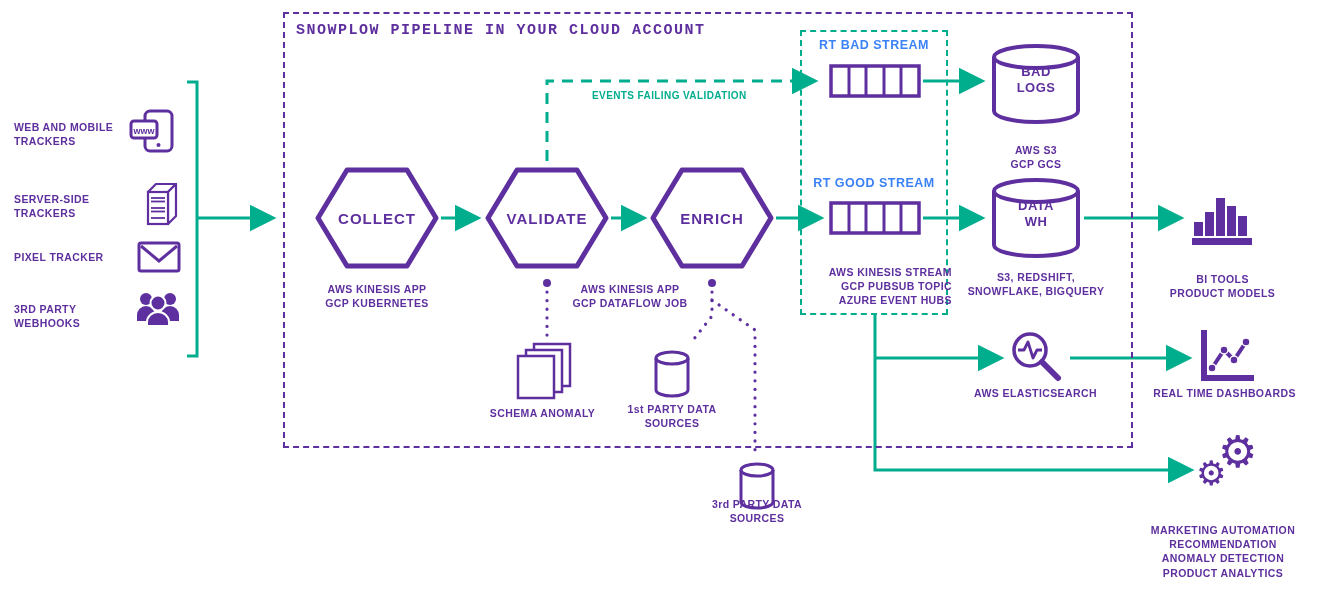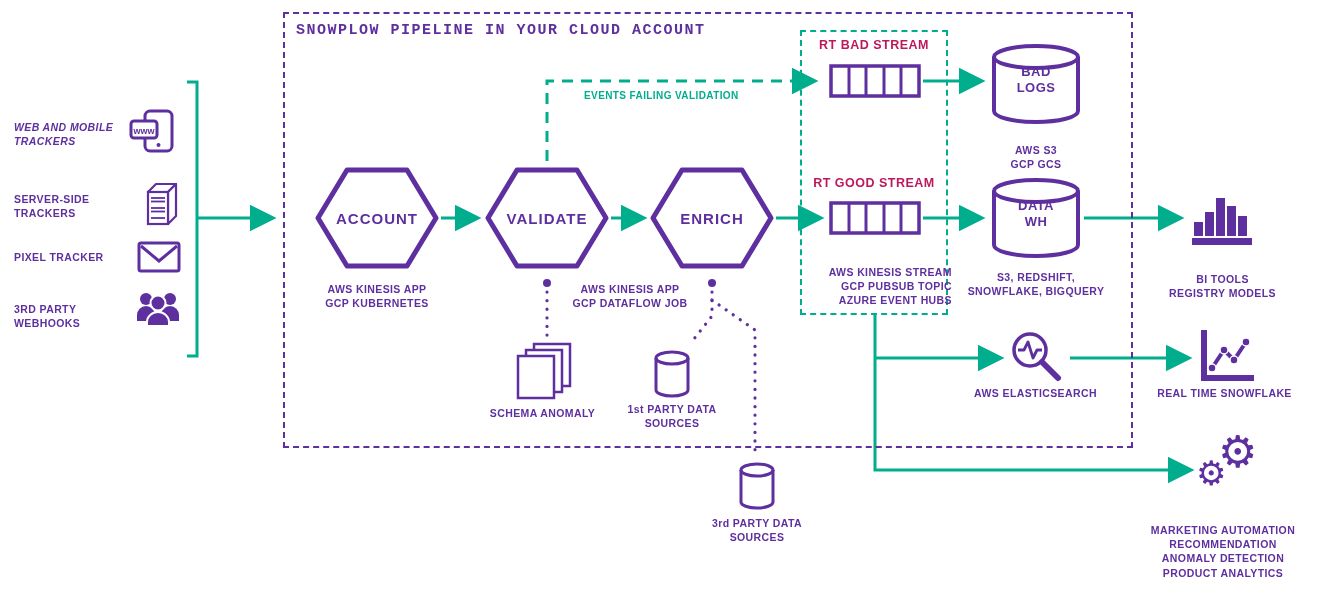--- a/index.html
+++ b/index.html
@@ -11,42 +11,42 @@
   .lbl {
     position:absolute;
     font-weight:bold;
     font-size:10.5px;
     letter-spacing:.4px;
     color:#5E2F9E;
     white-space:pre-line;
     line-height:1.35;
   }
   .ctr { text-align:center; }
-  .teal-txt { color:#00AE8E; }
+  .teal-txt { color:#00AE8E;margin-left:8px; }
 
   .main-box {
     position:absolute; left:283px; top:12px; width:850px; height:436px;
     border:2px dashed #5E2F9E;
   }
   .stream-box {
     position:absolute; left:800px; top:30px; width:148px; height:285px;
     border:2px dashed #00AE8E;
   }
   .diagram-title {
     position:absolute; left:296px; top:22px;
     font-size:15px; font-weight:bold; letter-spacing:1.5px; color:#5E2F9E;font-family:Liberation Mono, monospace;
   }
   .hex { position:absolute; width:124px; height:104px; }
   .hex-label {
     position:absolute; inset:0; display:flex; align-items:center; justify-content:center;
     font-size:15px; font-weight:bold; letter-spacing:1px; color:#5E2F9E;
   }
   .stream-title {
     position:absolute; width:148px; text-align:center;
-    font-size:12.5px; font-weight:bold; letter-spacing:.5px; color:#be185d;
+    font-size:12.5px; font-weight:bold; letter-spacing:.5px; color:#3b82f6;
   }
   .cyl-label {
     position:absolute; text-align:center; font-weight:bold; color:#5E2F9E;
     font-size:13px; line-height:1.2; white-space:pre-line; letter-spacing:.4px;
   }
   .gear-wrap { position:absolute; width:66px; height:68px; color:#5E2F9E; }
   .gear-big  { position:absolute; left:20px; top:-8px; font-size:44px; line-height:1; }
   .gear-small{ position:absolute; left:-2px; top:18px; font-size:34px; line-height:1; }
 </style>
 </head>
@@ -85,21 +85,21 @@
       <circle cx="712" cy="283" r="4" fill="#5E2F9E"></circle>
       <path d="M712,292 V316 L690,344" fill="none" stroke="#5E2F9E" stroke-width="3.2" stroke-dasharray="0.1 8.5" stroke-linecap="round"></path>
       <path d="M712,300 L755,330 V458" fill="none" stroke="#5E2F9E" stroke-width="3.2" stroke-dasharray="0.1 8.5" stroke-linecap="round"></path>
     </svg>
   </div>
 
   <div class="main-box"></div>
   <div class="stream-box"></div>
   <div class="diagram-title">SNOWPLOW PIPELINE IN YOUR CLOUD ACCOUNT</div>
 
-  <div class="lbl" style="left:14px; top:120px;font-style:italic;">WEB AND MOBILE
+  <div class="lbl" style="left:14px; top:120px;">WEB AND MOBILE
 TRACKERS</div>
   <div class="lbl" style="left:14px; top:192px;">SERVER-SIDE
 TRACKERS</div>
   <div class="lbl" style="left:14px; top:250px;">PIXEL TRACKER</div>
   <div class="lbl" style="left:14px; top:302px;">3RD PARTY
 WEBHOOKS</div>
 
   <div class="abs" style="left:128px; top:108px;text-decoration:underline;">
     <svg width="48" height="50" viewBox="0 0 48 50">
       <rect x="17" y="3" width="27" height="40" rx="5" fill="#fff" stroke="#5E2F9E" stroke-width="3"></rect>
@@ -137,21 +137,21 @@
       <path d="M26,32 v-6 a9,9 0 0 1 18,0 v6 z" fill="#5E2F9E"></path>
       <circle cx="23" cy="14" r="7.5" fill="#5E2F9E" stroke="#fff" stroke-width="2"></circle>
       <path d="M12,37 v-4 a11,10 0 0 1 22,0 v4 z" fill="#5E2F9E" stroke="#fff" stroke-width="2"></path>
     </svg>
   </div>
 
   <div class="hex" style="left:315px; top:166px;">
     <svg width="124" height="104" viewBox="0 0 124 104">
       <polygon points="3,52 32,4 92,4 121,52 92,100 32,100" fill="#fff" stroke="#5E2F9E" stroke-width="5" stroke-linejoin="round"></polygon>
     </svg>
-    <div class="hex-label">ACCOUNT</div>
+    <div class="hex-label">COLLECT</div>
   </div>
 
   <div class="hex" style="left:485px; top:166px;">
     <svg width="124" height="104" viewBox="0 0 124 104">
       <polygon points="3,52 32,4 92,4 121,52 92,100 32,100" fill="#fff" stroke="#5E2F9E" stroke-width="5" stroke-linejoin="round"></polygon>
     </svg>
     <div class="hex-label">VALIDATE</div>
   </div>
 
   <div class="hex" style="left:650px; top:166px;">
@@ -232,56 +232,56 @@
   </div>
   <div class="lbl ctr" style="left:602px; top:402px; width:140px;">1st PARTY DATA
 SOURCES</div>
 
   <div class="abs" style="left:739px; top:462px;">
     <svg width="36" height="48" viewBox="0 0 36 48">
       <path d="M2,8 A16,6 0 0 1 34,8 L34,40 A16,6 0 0 1 2,40 Z" fill="#fff" stroke="#5E2F9E" stroke-width="3"></path>
       <path d="M2,8 A16,6 0 0 0 34,8" fill="none" stroke="#5E2F9E" stroke-width="3"></path>
     </svg>
   </div>
-  <div class="lbl ctr" style="left:687px; top:516px; width:140px;">3rd PARTY DATA
+  <div class="lbl ctr" style="left:687px; top:497px; width:140px;">3rd PARTY DATA
 SOURCES</div>
 
   <div class="abs" style="left:1190px; top:184px;">
     <svg width="64" height="64" viewBox="0 0 64 64">
       <rect x="4" y="38" width="9" height="14" fill="#5E2F9E"></rect>
       <rect x="15" y="28" width="9" height="24" fill="#5E2F9E"></rect>
       <rect x="26" y="14" width="9" height="38" fill="#5E2F9E"></rect>
       <rect x="37" y="22" width="9" height="30" fill="#5E2F9E"></rect>
       <rect x="48" y="32" width="9" height="20" fill="#5E2F9E"></rect>
       <rect x="2" y="54" width="60" height="7" fill="#5E2F9E"></rect>
     </svg>
   </div>
   <div class="lbl ctr" style="left:1150px; top:272px; width:145px;">BI TOOLS
-REGISTRY MODELS</div>
+PRODUCT MODELS</div>
 
   <div class="abs" style="left:1008px; top:328px;">
     <svg width="58" height="58" viewBox="0 0 58 58">
       <circle cx="22" cy="22" r="16" fill="#fff" stroke="#5E2F9E" stroke-width="3.5"></circle>
       <path d="M10,22 H16 L20,14 L25,30 L29,22 H34" fill="none" stroke="#5E2F9E" stroke-width="2.8" stroke-linejoin="round"></path>
       <line x1="34" y1="34" x2="50" y2="50" stroke="#5E2F9E" stroke-width="6" stroke-linecap="round"></line>
     </svg>
   </div>
   <div class="lbl ctr" style="left:958px; top:386px; width:155px;">AWS ELASTICSEARCH</div>
 
   <div class="abs" style="left:1196px; top:328px;">
     <svg width="60" height="58" viewBox="0 0 60 58">
       <path d="M8,2 V50 H58" fill="none" stroke="#5E2F9E" stroke-width="6"></path>
       <polyline points="16,40 28,22 38,32 50,14" fill="none" stroke="#5E2F9E" stroke-width="4"></polyline>
       <circle cx="16" cy="40" r="4" fill="#5E2F9E" stroke="#fff" stroke-width="1.5"></circle>
       <circle cx="28" cy="22" r="4" fill="#5E2F9E" stroke="#fff" stroke-width="1.5"></circle>
       <circle cx="38" cy="32" r="4" fill="#5E2F9E" stroke="#fff" stroke-width="1.5"></circle>
       <circle cx="50" cy="14" r="4" fill="#5E2F9E" stroke="#fff" stroke-width="1.5"></circle>
     </svg>
   </div>
-  <div class="lbl ctr" style="left:1142px; top:386px; width:165px;">REAL TIME SNOWFLAKE</div>
+  <div class="lbl ctr" style="left:1142px; top:386px; width:165px;">REAL TIME DASHBOARDS</div>
 
   <div class="gear-wrap" style="left:1198px; top:438px;">
     <span class="gear-big">⚙</span>
     <span class="gear-small">⚙</span>
   </div>
   <div class="lbl ctr" style="left:1138px; top:523px; width:170px;">MARKETING AUTOMATION
 RECOMMENDATION
 ANOMALY DETECTION
 PRODUCT ANALYTICS</div>
 

